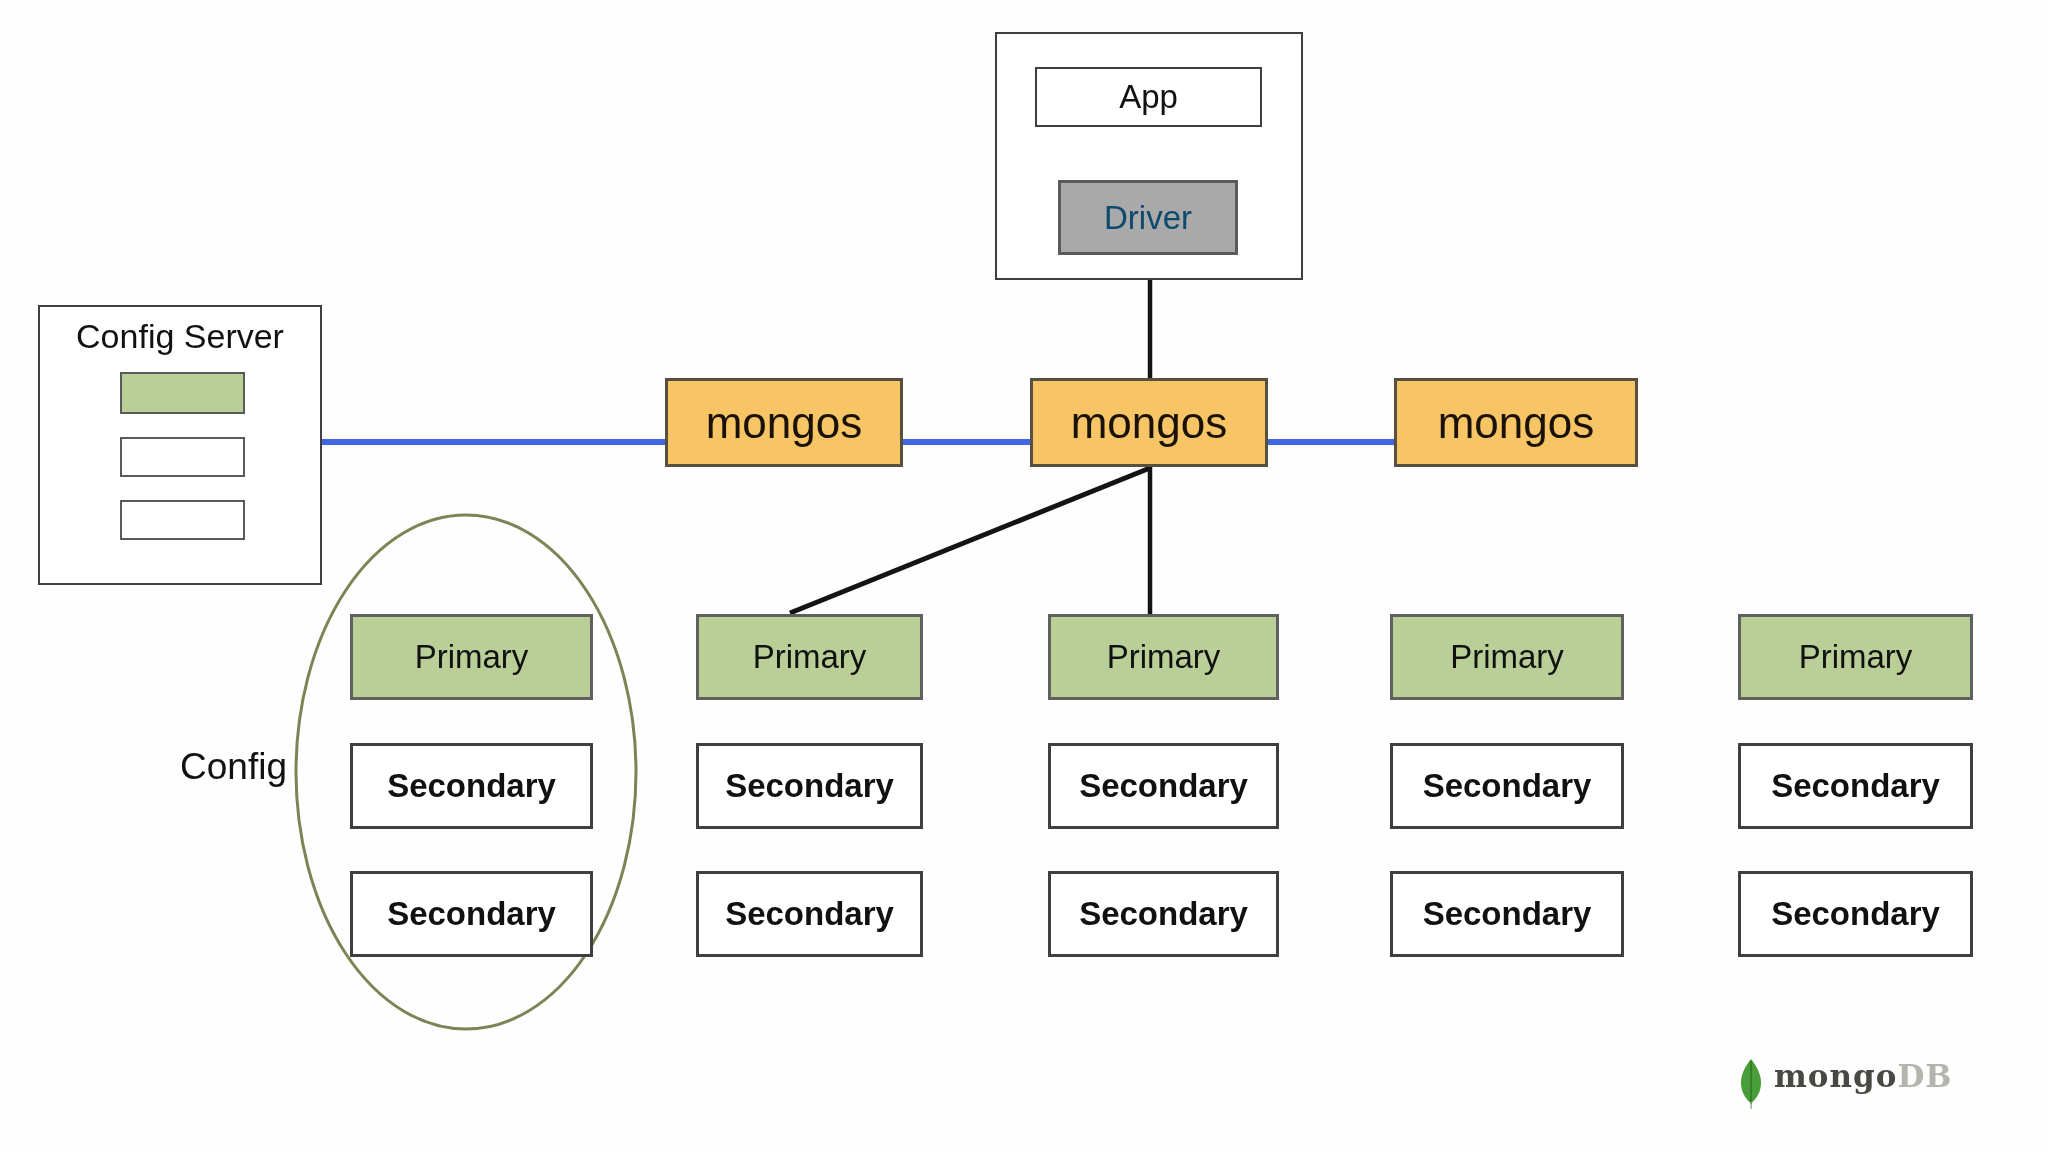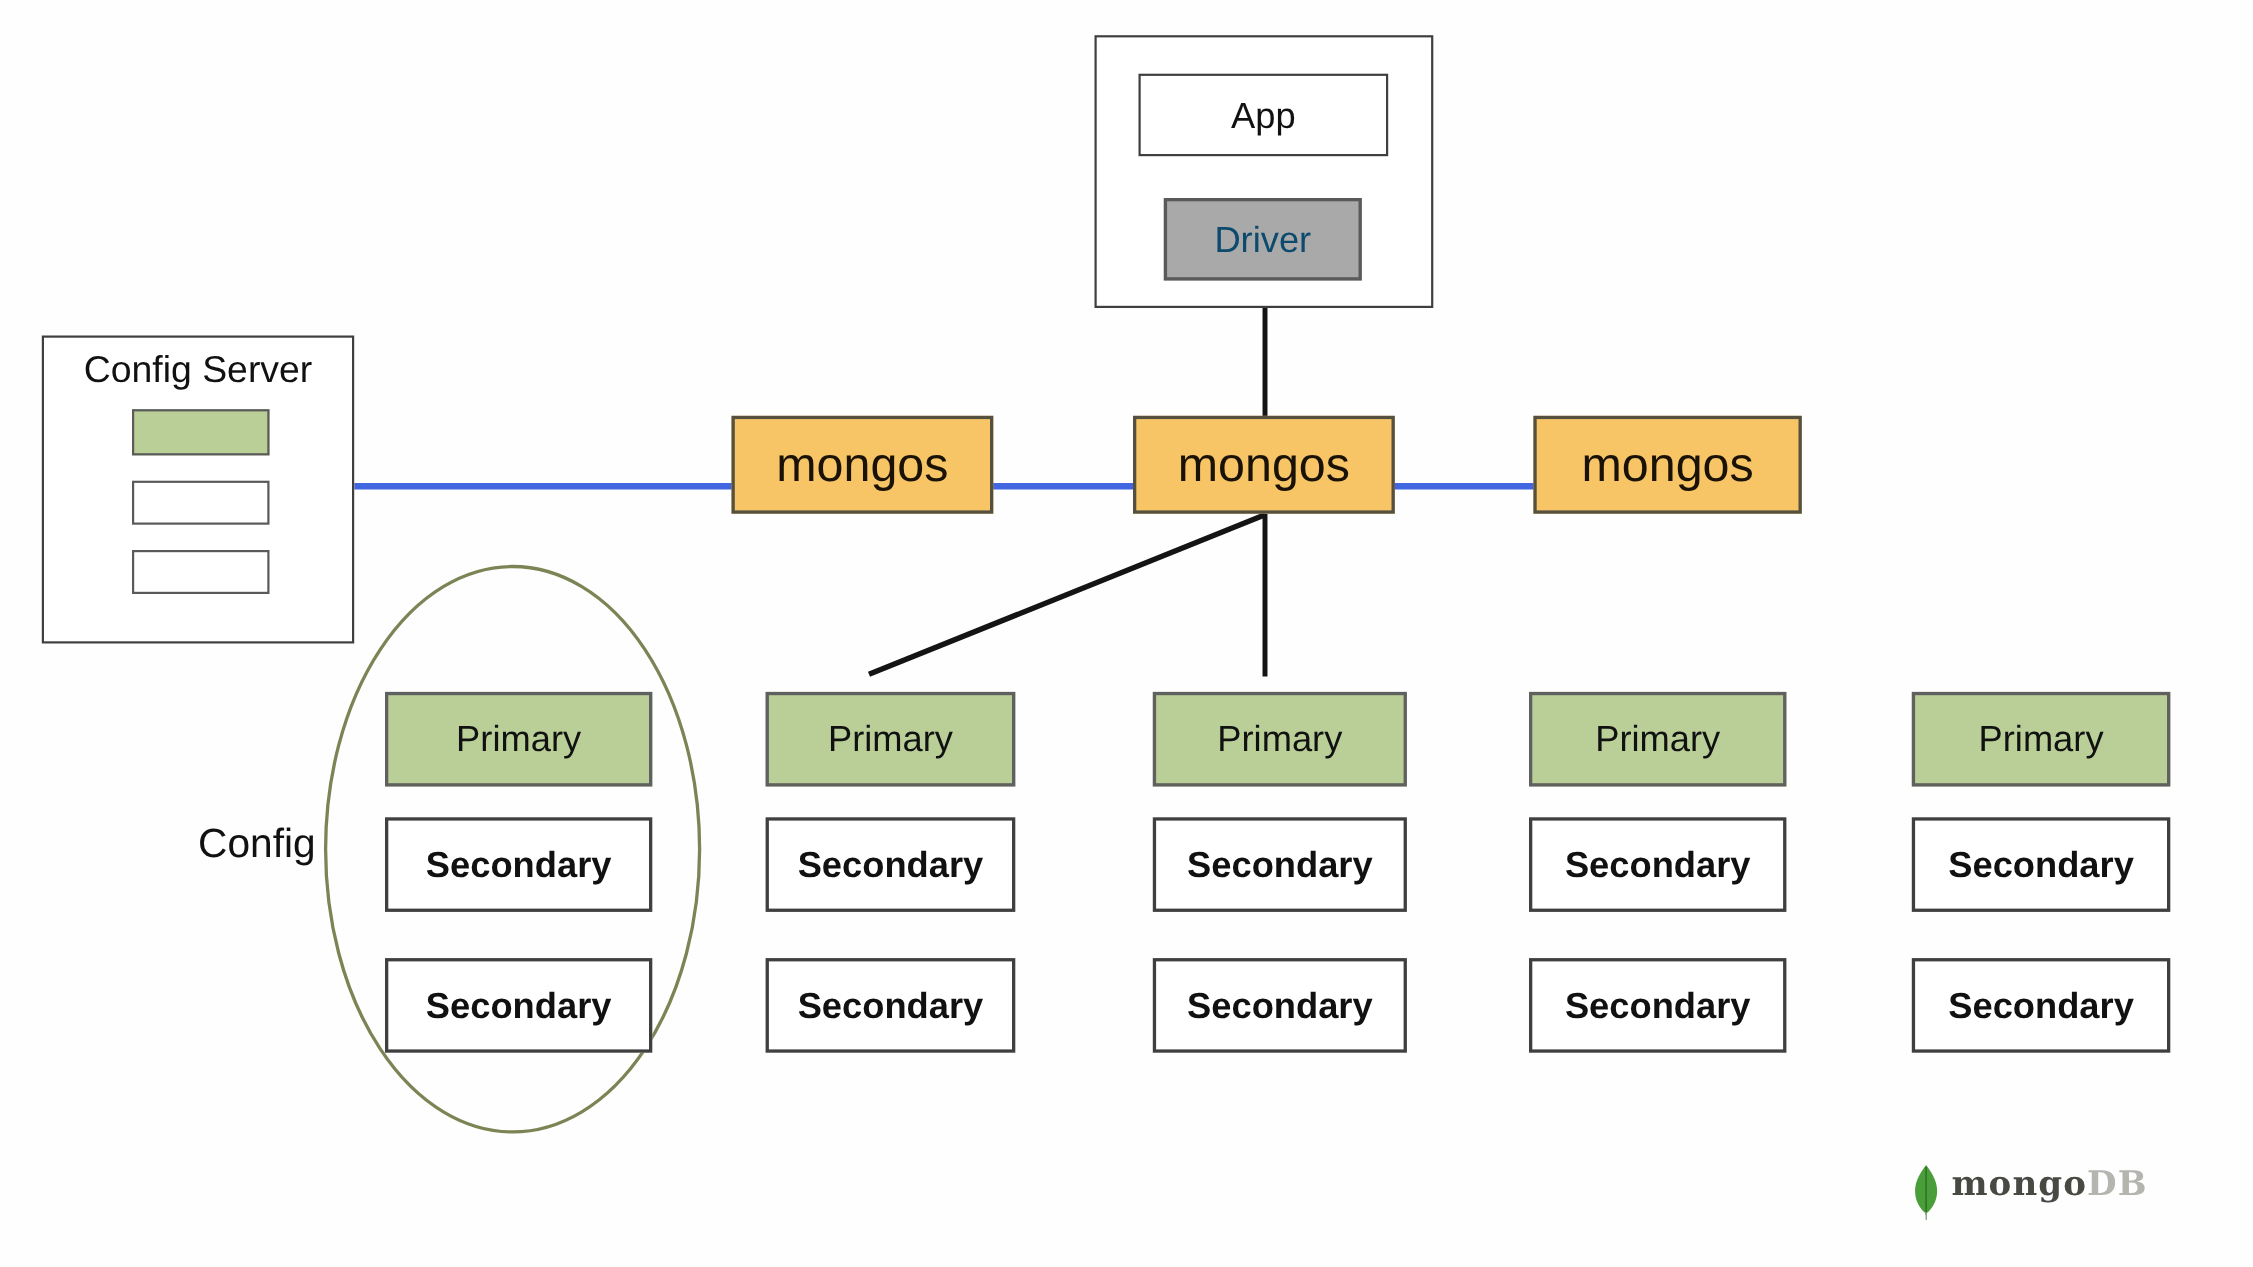--- a/index.html
+++ b/index.html
@@ -22,21 +22,21 @@
   }
 
   .box { position: absolute; z-index: 2; display: flex; align-items: center; justify-content: center; }
 
   
   .app-container {
     left: 995px; top: 32px; width: 308px; height: 248px;
     background: #ffffff; border: 2px solid #3f3f3f;
   }
   .app-box {
-    left: 1035px; top: 67px; width: 227px; height: 75px;
+    left: 1035px; top: 67px; width: 227px; height: 60px;
     background: #ffffff; border: 2px solid #3f3f3f;
     font-size: 33px; color: #111111; z-index: 3;
   }
   .driver-box {
     left: 1058px; top: 180px; width: 180px; height: 75px;
     background: var(--driver-fill, #a9a9a9); border: 3px solid #5a5a5a;
     font-size: 33px; color: #0c4a6e; z-index: 3;
   }
 
   
@@ -63,21 +63,20 @@
   }
   .mongos.r1 { left: 665px; }
   .mongos.r2 { left: 1030px; }
   .mongos.r3 { left: 1394px; width: 244px; }
 
   
   .node { height: 86px; font-size: 33px; color: #111111; }
   .node.primary {
     background: var(--primary-fill, #b9cf97);
     border: 3px solid var(--primary-border, #606060);
-    margin-top: 15px;
   }
   .node.secondary {
     background: var(--secondary-fill, #ffffff);
     border: 3px solid var(--secondary-border, #3f3f3f);
     font-weight: bold;
   }
   .row1 { top: 614px; }
   .row2 { top: 743px; }
   .row3 { top: 871px; }
   .col1 { left: 350px; width: 243px; }

